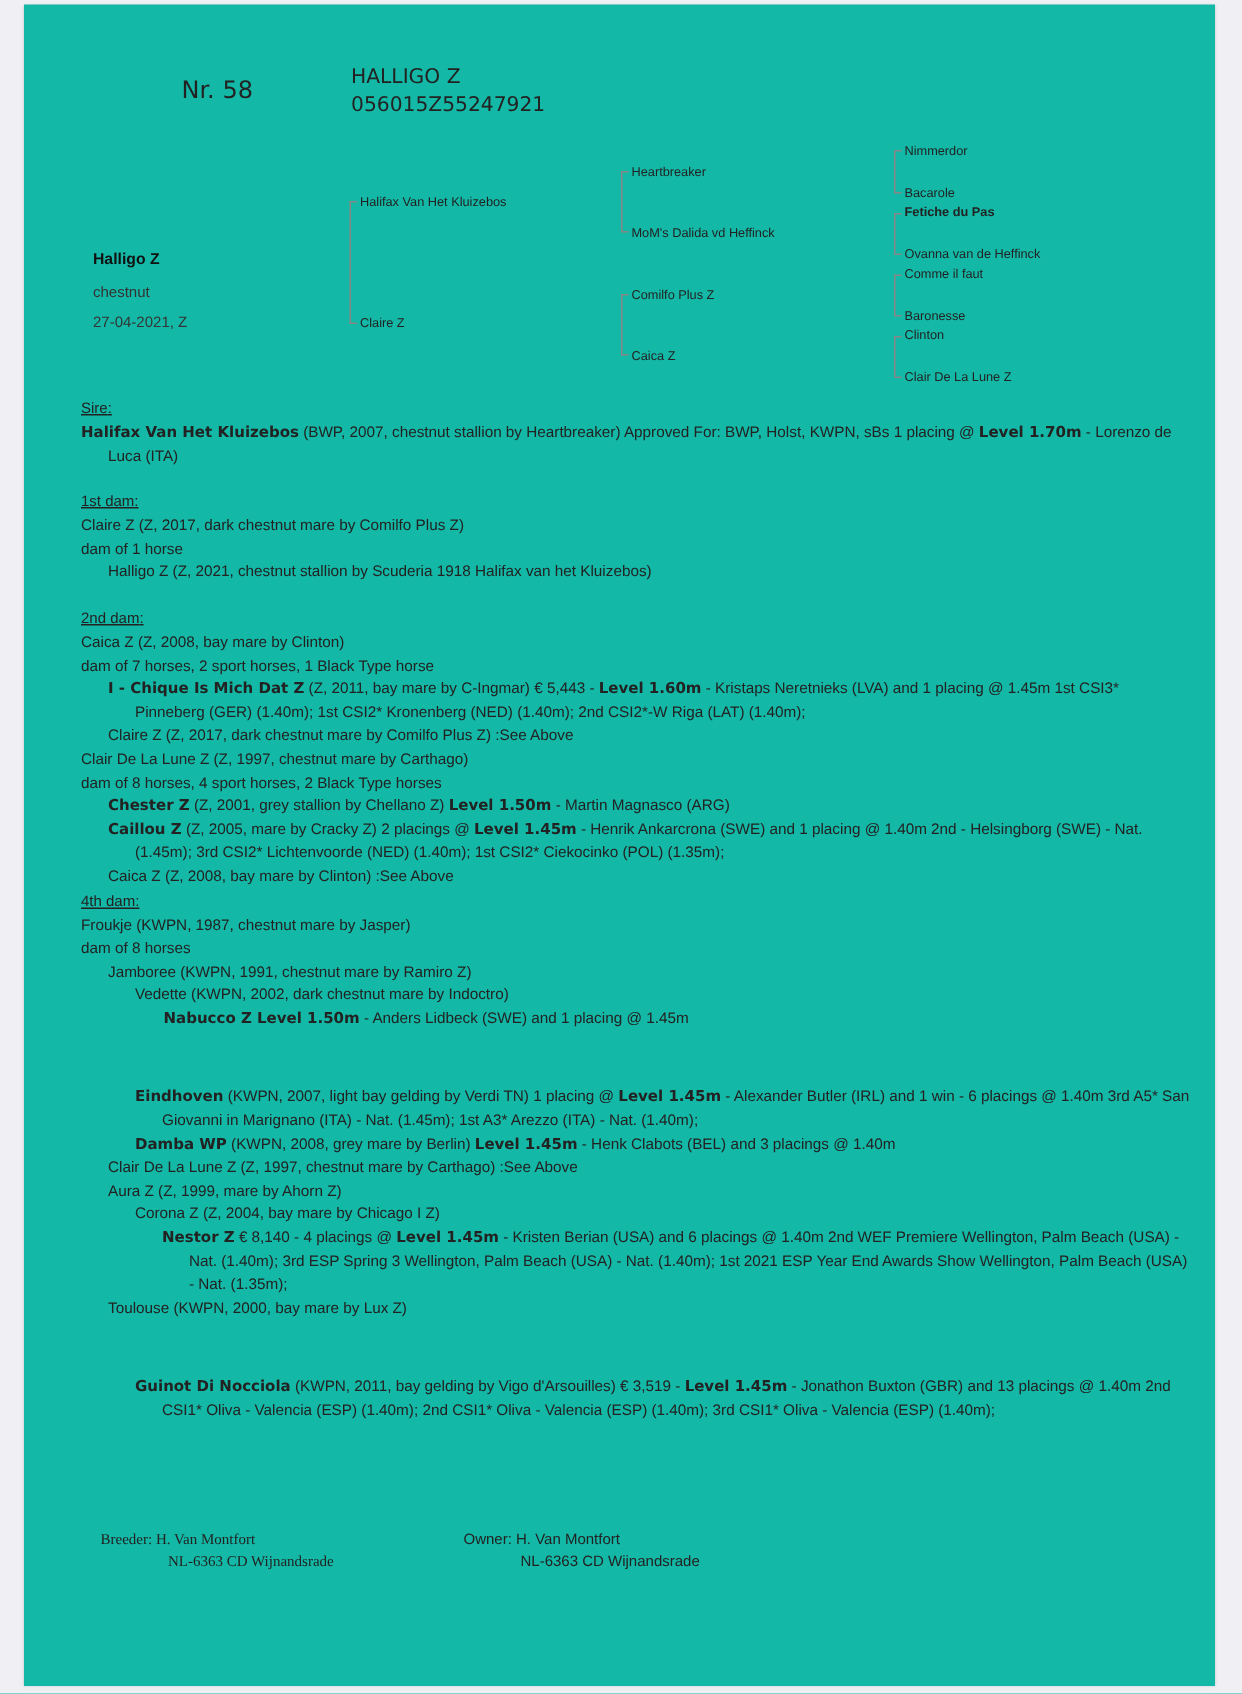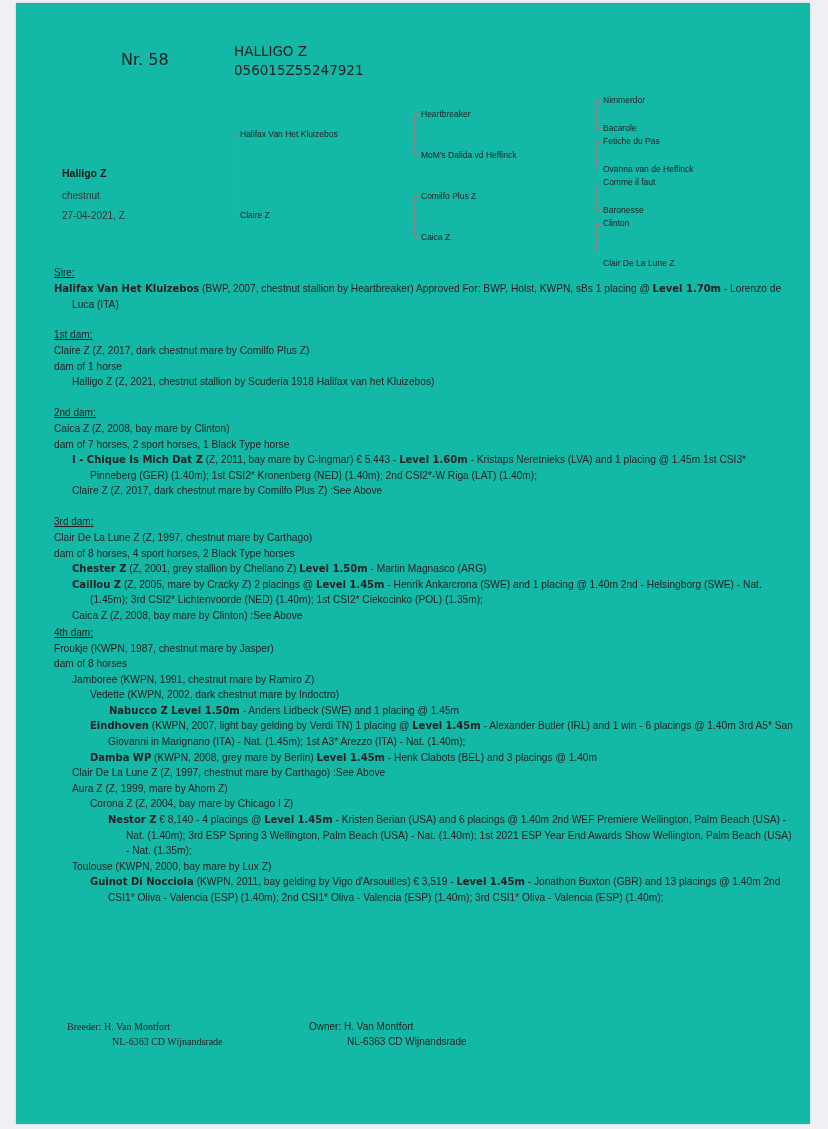--- a/index.html
+++ b/index.html
@@ -19,21 +19,21 @@
   .ped { font-size:8.5px; color:#222; }
   .bracket { position:absolute; border-left:1px solid #888; }
   .tick { position:absolute; border-top:1px solid #888; width:5px; }
   .body-text { position:absolute; left:38px; top:262px; width:740px; font-size:10.2px; line-height:15.6px; color:#222; }
   .sec-title { font-size:10px; text-decoration:underline; margin-top:12px; line-height:16px; }
   .sec-title span.colon { text-decoration:none; }
   .sec-title:first-child { margin-top:0; }
   .ln { white-space:normal; }
   .i1 { padding-left:18px; text-indent:0; }
   .hang { padding-left:36px; text-indent:-18px; }
-  .hang2 { padding-left:54px; text-indent:-18px; }
+  .hang2 { padding-left:54px; text-indent:-18px;margin-top:37px; }
   .hang3 { padding-left:72px; text-indent:-18px; }
   .i2 { padding-left:36px; }
   .i0hang { padding-left:18px; text-indent:-18px; }
   b { font-weight:bold; font-family:"DejaVu Sans", sans-serif; font-size:10px; }
   .footer { font-size:10px; color:#222; line-height:14.5px; }
 </style>
 </head>
 <body>
 
 <div class="page">
@@ -69,34 +69,34 @@
 
     <div class="bracket" style="left:580px;top:97px;height:29px;"></div>
     <div class="tick" style="left:580px;top:97px;"></div>
     <div class="tick" style="left:580px;top:125px;"></div>
     <div class="abs ped" style="left:587px;top:92px;">Nimmerdor</div>
     <div class="abs ped" style="left:587px;top:120px;">Bacarole</div>
 
     <div class="bracket" style="left:580px;top:139px;height:27px;"></div>
     <div class="tick" style="left:580px;top:139px;"></div>
     <div class="tick" style="left:580px;top:166px;"></div>
-    <div class="abs ped" style="left:587px;top:133px;">Fetiche du Pas</div>
+    <div class="abs ped" style="left:587px;top:133px;font-weight:bold;">Fetiche du Pas</div>
     <div class="abs ped" style="left:587px;top:161px;">Ovanna van de Heffinck</div>
 
     <div class="bracket" style="left:580px;top:180px;height:27px;"></div>
     <div class="tick" style="left:580px;top:180px;"></div>
     <div class="tick" style="left:580px;top:207px;"></div>
     <div class="abs ped" style="left:587px;top:174px;">Comme il faut</div>
     <div class="abs ped" style="left:587px;top:202px;">Baronesse</div>
 
     <div class="bracket" style="left:580px;top:221px;height:27px;"></div>
     <div class="tick" style="left:580px;top:221px;"></div>
     <div class="tick" style="left:580px;top:248px;"></div>
     <div class="abs ped" style="left:587px;top:215px;">Clinton</div>
-    <div class="abs ped" style="left:587px;top:243px;margin-top:12px;">Clair De La Lune Z</div>
+    <div class="abs ped" style="left:587px;top:243px;">Clair De La Lune Z</div>
   </div>
 
   <div class="body-text">
     <div class="sec-title"><span>Sire</span><span class="colon">:</span></div>
     <div class="ln i0hang" style="padding-left:18px;text-indent:-18px;">
       <b>Halifax Van Het Kluizebos</b><span> (BWP, 2007, chestnut stallion by Heartbreaker) Approved For: BWP, Holst, KWPN, sBs 1 placing @ </span><b>Level 1.70m</b><span> - Lorenzo de Luca (ITA)</span>
     </div>
 
     <div class="sec-title" style="margin-top:15px;"><span>1st dam</span><span class="colon">:</span></div>
     <div class="ln">Claire Z (Z, 2017, dark chestnut mare by Comilfo Plus Z)</div>
@@ -104,21 +104,20 @@
     <div class="ln i1">Halligo Z (Z, 2021, chestnut stallion by Scuderia 1918 Halifax van het Kluizebos)</div>
 
     <div class="sec-title" style="margin-top:15px;"><span>2nd dam</span><span class="colon">:</span></div>
     <div class="ln">Caica Z (Z, 2008, bay mare by Clinton)</div>
     <div class="ln">dam of 7 horses, 2 sport horses, 1 Black Type horse</div>
     <div class="ln hang">
       <b>I - Chique Is Mich Dat Z</b><span> (Z, 2011, bay mare by C-Ingmar) € 5,443 - </span><b>Level 1.60m</b><span> - Kristaps Neretnieks (LVA) and 1 placing @ 1.45m 1st CSI3* Pinneberg (GER) (1.40m); 1st CSI2* Kronenberg (NED) (1.40m); 2nd CSI2*-W Riga (LAT) (1.40m);</span>
     </div>
     <div class="ln i1">Claire Z (Z, 2017, dark chestnut mare by Comilfo Plus Z) :See Above</div>
 
-    <div class="sec-title" style="margin-top:15px;"><span>3rd dam</span><span class="colon">:</span></div>
     <div class="ln">Clair De La Lune Z (Z, 1997, chestnut mare by Carthago)</div>
     <div class="ln">dam of 8 horses, 4 sport horses, 2 Black Type horses</div>
     <div class="ln hang">
       <b>Chester Z</b><span> (Z, 2001, grey stallion by Chellano Z) </span><b>Level 1.50m</b><span> - Martin Magnasco (ARG)</span>
     </div>
     <div class="ln hang">
       <b>Caillou Z</b><span> (Z, 2005, mare by Cracky Z) 2 placings @ </span><b>Level 1.45m</b><span> - Henrik Ankarcrona (SWE) and 1 placing @ 1.40m 2nd - Helsingborg (SWE) - Nat. (1.45m); 3rd CSI2* Lichtenvoorde (NED) (1.40m); 1st CSI2* Ciekocinko (POL) (1.35m);</span>
     </div>
     <div class="ln i1">Caica Z (Z, 2008, bay mare by Clinton) :See Above</div>
 

